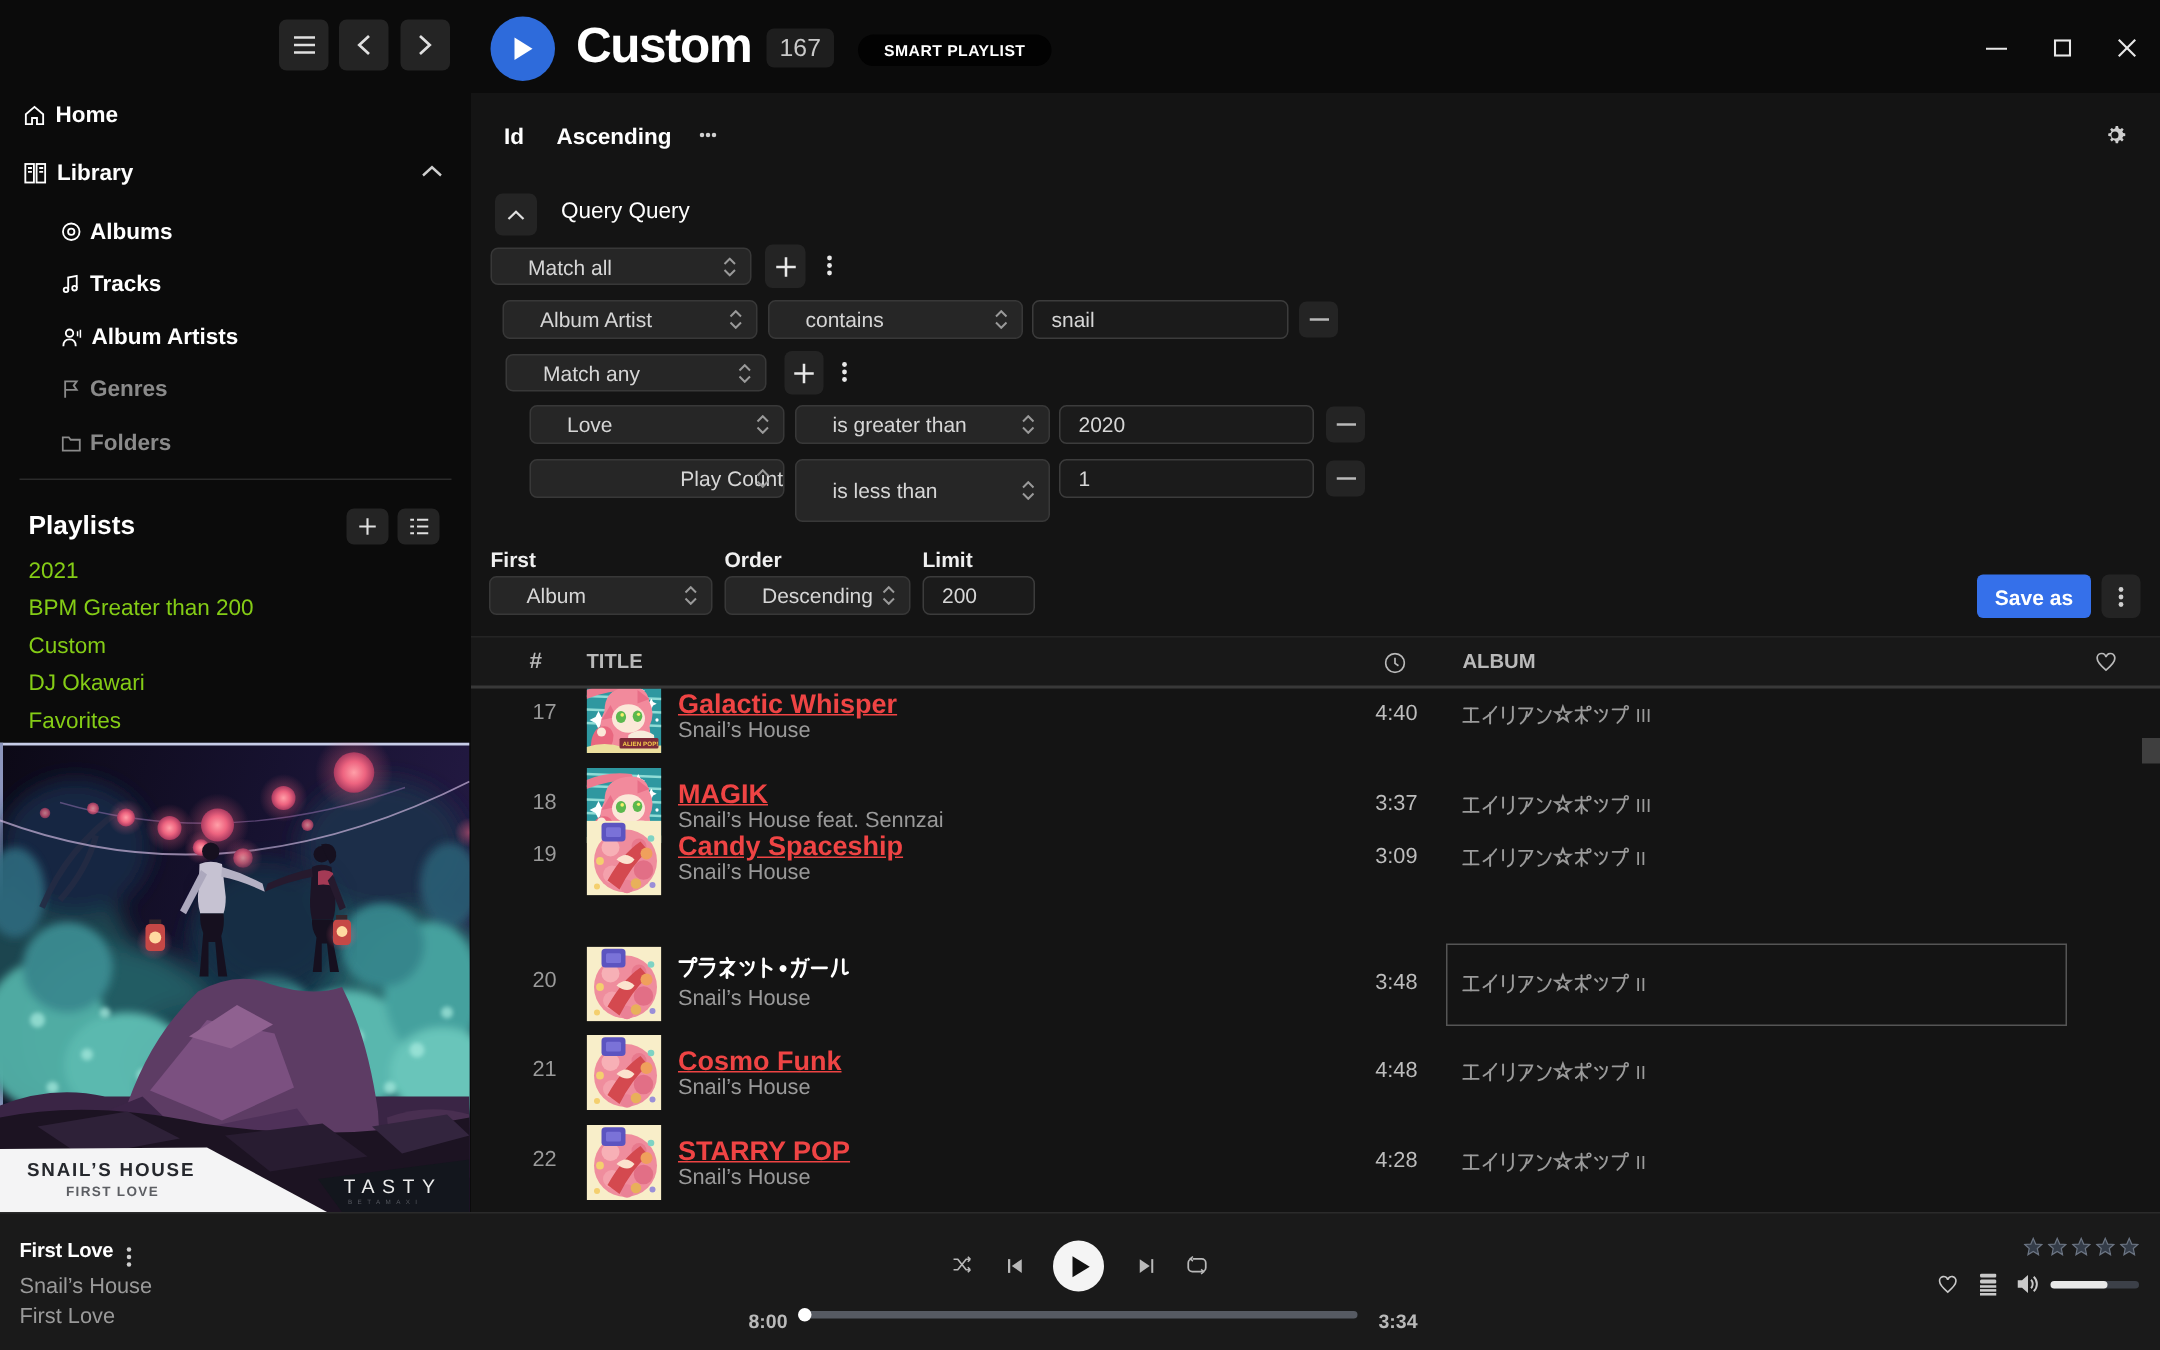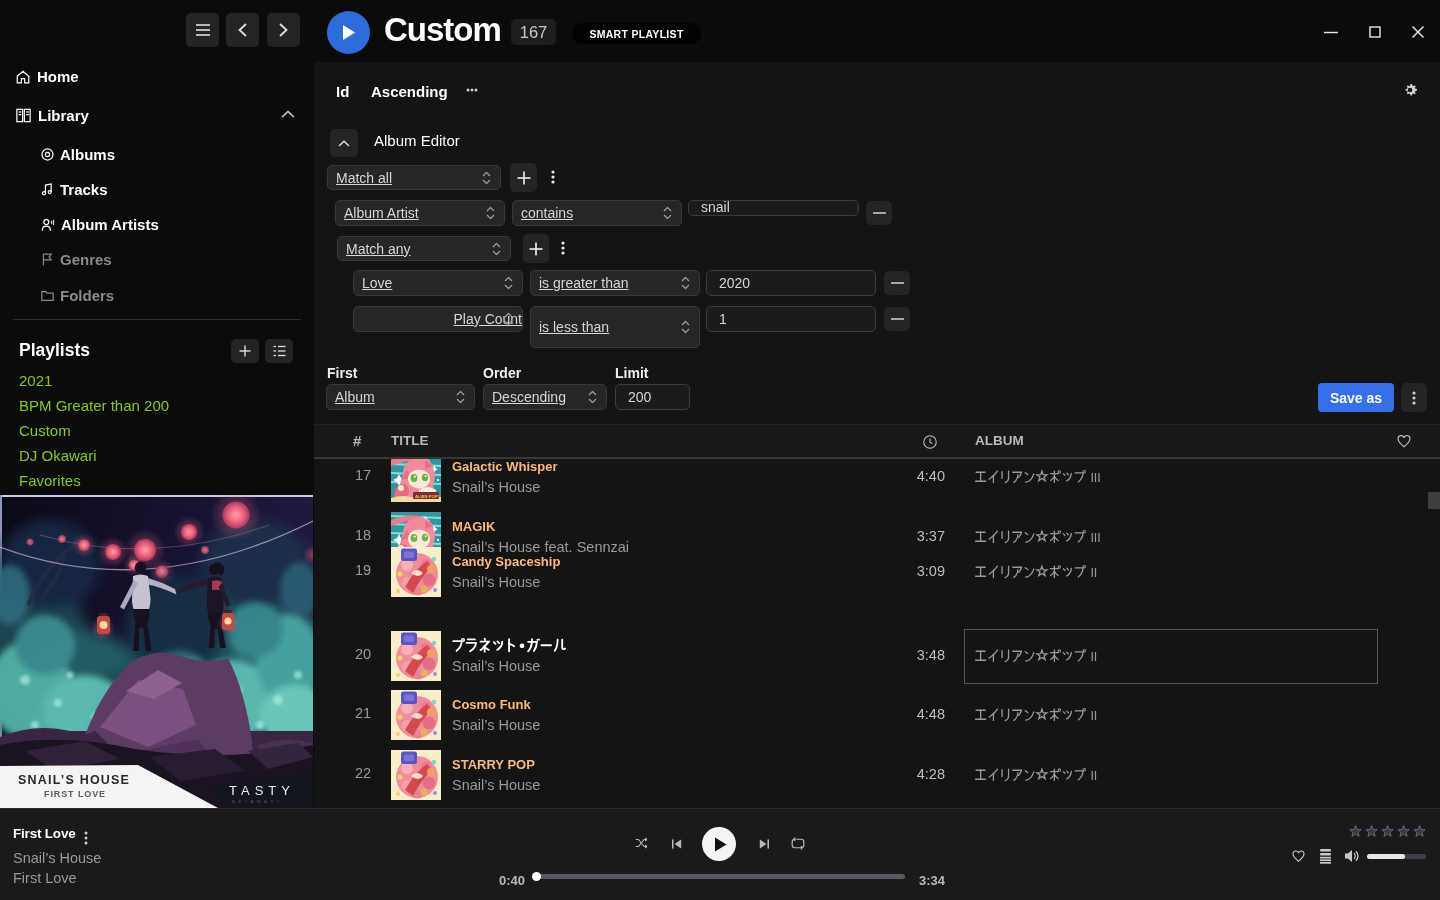--- a/index.html
+++ b/index.html
@@ -22,31 +22,31 @@
   #titlebar { position:absolute; left:0; top:0; width:1440px; height:62px; background:#0b0b0b; }
   #playcircle { position:absolute; left:327px; top:11px; width:43px; height:43px; border-radius:50%; background:#2e6bdb; display:flex; align-items:center; justify-content:center; }
   #ptitle { position:absolute; left:384px; top:11px; color:#fff; font-size:33px; font-weight:bold; letter-spacing:-1px; }
   #cnt { position:absolute; left:511px; top:19px; width:45px; height:26px; background:#1e1e1e; border-radius:5px; color:#c9c9c9; font-size:16.5px; font-weight:500; display:flex; align-items:center; justify-content:center; }
   #smartpill { position:absolute; left:572px; top:23px; width:129px; height:21px; background:#020202; border-radius:11px; color:#fff; font-size:10.5px; font-weight:bold; letter-spacing:0.3px; display:flex; align-items:center; justify-content:center; }
   .winbtn { position:absolute; top:0; color:#e8e8e8; }
 
   
   #main { position:absolute; left:314px; top:62px; width:1126px; height:746px; background:#141414; }
   .ctrl { position:absolute; background:#262626; border:1px solid #383838; border-radius:5px; color:#d6d6d6; font-size:14px; display:flex; align-items:center; }
-  .ctrl .lbl { padding-left:8px;text-decoration:underline; }
+  .ctrl .lbl { padding-left:24px; }
   .sel-arrows { position:absolute; right:9px; top:50%; transform:translateY(-50%); }
   .input { position:absolute; background:#1b1b1b; border:1px solid #3c3c3c; border-radius:5px; color:#d6d6d6; font-size:14px; display:flex; align-items:center; }
   .sqbtn { position:absolute; background:#242424; border-radius:5px; display:flex; align-items:center; justify-content:center; color:#ddd; }
 
   
   #thead { position:absolute; left:0px; top:362px; width:1126px; height:35px; background:#181818; border-top:1px solid #242424; border-bottom:2px solid #383838; color:#b9b9b9; font-size:13.5px; font-weight:bold; z-index:3; }
   .trow { position:absolute; left:0; width:1111px; height:60px; }
   .tnum { position:absolute; left:41px; top:20px; color:#9a9a9a; font-size:14.5px; }
   .thumb { position:absolute; left:77px; top:5px; width:50px; height:50px; overflow:hidden; }
-  .ttitle { position:absolute; left:138px; top:12px; color:#fdba74; font-size:13px; font-weight:bold; }
+  .ttitle { position:absolute; left:138px; top:12px; color:#ef4444; font-size:18px; font-weight:bold;text-decoration:underline; }
   .tartist { position:absolute; left:138px; top:32px; color:#9a9a9a; font-size:14.5px; }
   .tdur { position:absolute; left:560px; width:71px; top:21px; color:#bdbdbd; font-size:14.5px; text-align:right; }
   .talbum { position:absolute; left:661px; top:22.5px; color:#9a9a9a; font-size:14.5px; }
 
   
   #player { position:absolute; left:0; top:808px; width:1440px; height:92px; background:#1a1a1a; border-top:1px solid #2b2b2b; }
 </style>
 </head>
 <body>
 <div id="app">
@@ -339,21 +339,21 @@
       </svg>
     <svg class="abs" style="left:1089px; top:21px;" width="14" height="14" viewBox="0 0 24 24" fill="#cfcfcf">
         <path d="M12 8a4 4 0 1 0 0 8 4 4 0 0 0 0-8zm9.4 5.5l-1.1 1.9 1.6 2.1-1.9 1.9-2.1-1.6-1.9 1.1-.5 2.6h-2.7l-.5-2.6-1.9-1.1-2.1 1.6-1.9-1.9 1.6-2.1-1.1-1.9-2.6-.5v-2.7l2.6-.5 1.1-1.9-1.6-2.1 1.9-1.9 2.1 1.6 1.9-1.1.5-2.6h2.7l.5 2.6 1.9 1.1 2.1-1.6 1.9 1.9-1.6 2.1 1.1 1.9 2.6.5v2.7z"></path>
       </svg>
 
     <div class="sqbtn" style="left:16px; top:67px; width:28px; height:28px;">
       <svg width="12" height="7" viewBox="0 0 12 7" fill="none" stroke="#e0e0e0" stroke-width="1.5">
           <path d="M1 6 L6 1.2 L11 6"></path>
         </svg>
     </div>
-    <div class="abs" style="left:60px; top:70px; color:#fff; font-size:15px;">Album Editor</div>
+    <div class="abs" style="left:60px; top:70px; color:#fff; font-size:15px;">Query Query</div>
 
     <div class="ctrl" style="left:13px; top:103px; width:174px; height:25px;">
         <span class="lbl">Match all</span>
         <svg class="sel-arrows" width="9" height="13" viewBox="0 0 9 13" fill="none" stroke="#9a9a9a" stroke-width="1.3">
           <path d="M1 4.5 L4.5 1 L8 4.5"></path>
           <path d="M1 8.5 L4.5 12 L8 8.5"></path>
         </svg>
       </div>
     <div class="sqbtn" style="left:196px; top:101px; width:27px; height:29px;">
         <svg width="14" height="14" viewBox="0 0 14 14" stroke="#e8e8e8" stroke-width="1.7">
@@ -374,21 +374,21 @@
           <path d="M1 8.5 L4.5 12 L8 8.5"></path>
         </svg>
       </div>
     <div class="ctrl" style="left:198px; top:138px; width:170px; height:26px;">
         <span class="lbl">contains</span>
         <svg class="sel-arrows" width="9" height="13" viewBox="0 0 9 13" fill="none" stroke="#9a9a9a" stroke-width="1.3">
           <path d="M1 4.5 L4.5 1 L8 4.5"></path>
           <path d="M1 8.5 L4.5 12 L8 8.5"></path>
         </svg>
       </div>
-    <div class="input" style="left:374px; top:138px; width:171px; height:16px;align-items:flex-end;">
+    <div class="input" style="left:374px; top:138px; width:171px; height:26px;">
         <span class="lbl" style="padding-left:12px;">snail</span>
       </div>
     <div class="sqbtn" style="left:552px; top:139px; width:26px; height:24px;">
         <svg width="13" height="2" viewBox="0 0 13 2" stroke="#b9b9b9" stroke-width="1.8">
           <line x1="0" y1="1" x2="13" y2="1"></line>
         </svg>
       </div>
 
     <div class="ctrl" style="left:23px; top:174px; width:174px; height:25px;">
         <span class="lbl">Match any</span>
@@ -999,21 +999,21 @@
     <svg class="abs" style="left:759px; top:30px;" width="10" height="10" viewBox="0 0 12 11" fill="#b9b9b9">
         <path d="M1 0 L9 5.5 L1 11 Z"></path>
         <rect x="10.2" y="0" width="1.8" height="11"></rect>
       </svg>
     <svg class="abs" style="left:791px; top:28px;" width="14" height="13" viewBox="0 0 18 16" fill="none" stroke="#b9b9b9" stroke-width="1.5">
         <path d="M5.5 2.5 H13 A3.5 3.5 0 0 1 16.5 6 V10 A3.5 3.5 0 0 1 13 13.5 H5 A3.5 3.5 0 0 1 1.5 10 V6 A3.5 3.5 0 0 1 5 2.5"></path>
         <path d="M5.5 0.5 L3.2 2.5 L5.5 4.5" stroke-width="1.3"></path>
         <path d="M12.5 11.5 L14.8 13.5 L12.5 15.5" stroke-width="1.3"></path>
       </svg>
 
-    <div class="abs" style="left:499px; top:64px; color:#b9b9b9; font-size:13px; font-weight:bold;">0:40</div>
+    <div class="abs" style="left:499px; top:64px; color:#b9b9b9; font-size:13px; font-weight:bold;">8:00</div>
     <div class="abs" style="left:536px; top:65px; width:369px; height:5px; background:#565a62; border-radius:3px;"></div>
     <div class="abs" style="left:532px; top:63px; width:9px; height:9px; border-radius:50%; background:#fff;"></div>
     <div class="abs" style="left:919px; top:64px; color:#b9b9b9; font-size:13px; font-weight:bold;">3:34</div>
 
     <div id="stars" class="abs" style="left:1349px; top:15px;"><svg style="margin-right:3px" width="13" height="14" viewBox="0 0 24 24" fill="#343c48" stroke="#6b7482" stroke-width="1.5">
           <path d="M12 2 L15 9 L22.5 9.5 L17 14.5 L18.5 22 L12 18 L5.5 22 L7 14.5 L1.5 9.5 L9 9 Z"></path>
         </svg><svg style="margin-right:3px" width="13" height="14" viewBox="0 0 24 24" fill="#343c48" stroke="#6b7482" stroke-width="1.5">
           <path d="M12 2 L15 9 L22.5 9.5 L17 14.5 L18.5 22 L12 18 L5.5 22 L7 14.5 L1.5 9.5 L9 9 Z"></path>
         </svg><svg style="margin-right:3px" width="13" height="14" viewBox="0 0 24 24" fill="#343c48" stroke="#6b7482" stroke-width="1.5">
           <path d="M12 2 L15 9 L22.5 9.5 L17 14.5 L18.5 22 L12 18 L5.5 22 L7 14.5 L1.5 9.5 L9 9 Z"></path>

